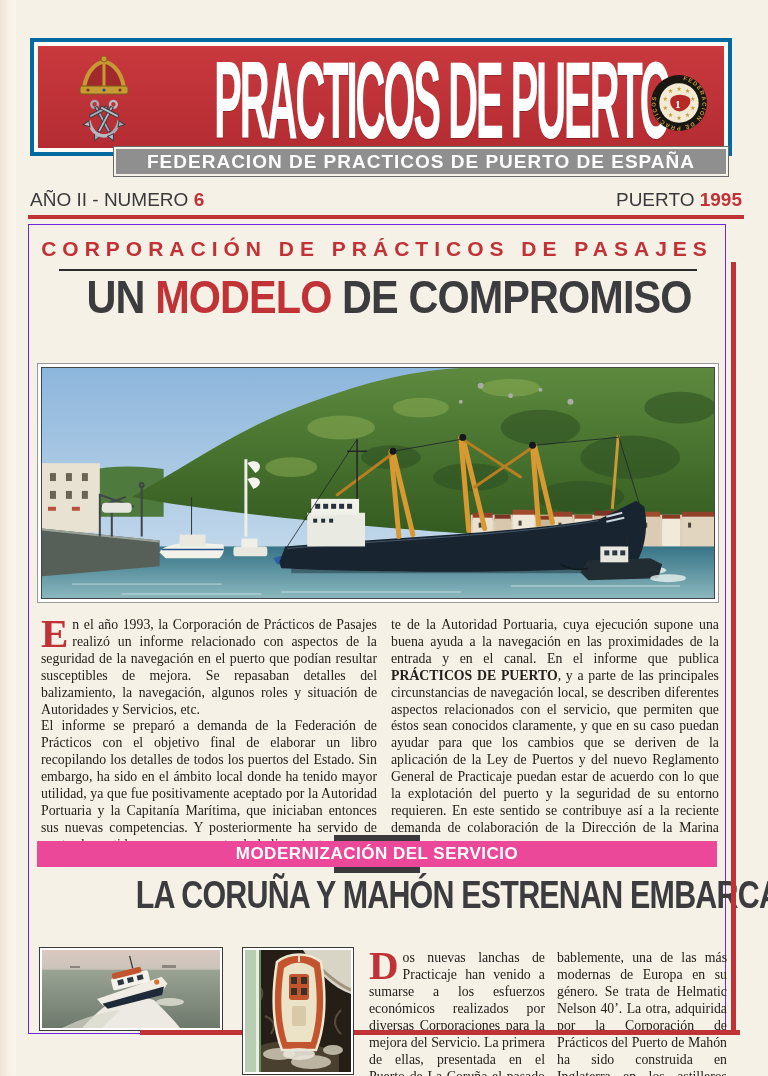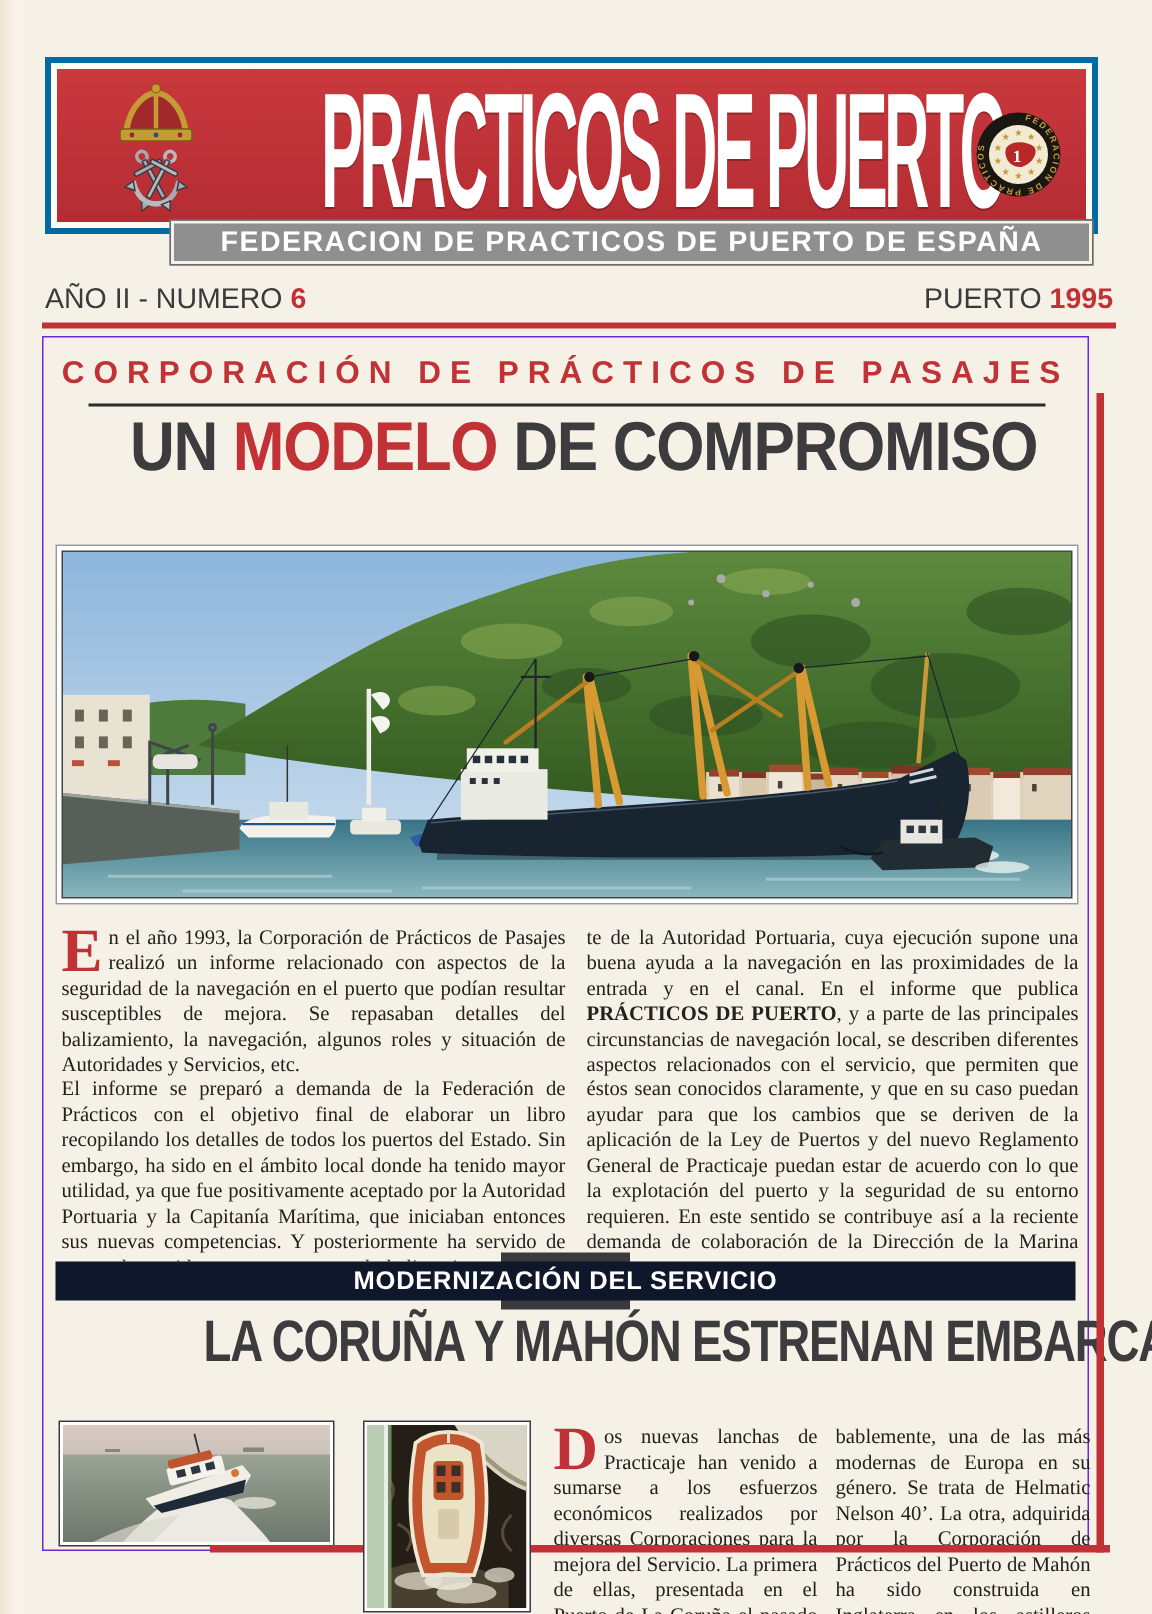--- a/index.html
+++ b/index.html
@@ -50,21 +50,21 @@
   .bodycols{position:absolute;top:392px;font-size:13.8px;line-height:16.9px;
     font-family:"Liberation Serif",serif;color:#24201c;text-align:justify;overflow:hidden;height:224px;}
   .col1{left:12px;width:336px;}
   .col2{left:362px;width:328px;}
   .dropcap{float:left;color:#c03236;font-weight:bold;font-size:41px;line-height:32px;
     padding-right:4px;font-family:"Liberation Serif",serif;}
   .bold-inline{font-weight:bold;}
   
   .banner-black{position:absolute;left:50%;top:610px;width:86px;height:38px;
     transform:translateX(-50%);background:#3a3a3c;}
-  .banner-red{position:absolute;left:8px;right:8px;top:616px;height:26px;background:#0f172a;
+  .banner-red{position:absolute;left:8px;right:8px;top:616px;height:26px;background:#ec4899;
     text-align:center;color:#ffffff;font-weight:bold;font-size:17px;line-height:26px;letter-spacing:0.5px;}
   .headline2{position:absolute;left:0;top:648px;width:100%;text-align:center;
     font-weight:bold;font-size:39px;color:#3c3c3e;letter-spacing:-1px;}
   .headline2 .squeeze{display:inline-block;transform:scaleX(0.78);transform-origin:center;white-space:nowrap;}
   .photo-sm{position:absolute;background:#fff;border:1px solid #3a3a3a;padding:2px;box-sizing:border-box;}
   .photo-1{left:10px;top:722px;width:184px;height:84px;}
   .photo-1 svg{display:block;width:178px;height:78px;}
   .photo-2{left:213px;top:722px;width:112px;height:128px;z-index:6;}
   .photo-2 svg{display:block;width:106px;height:122px;}
   .botcols{position:absolute;top:724px;font-size:13.8px;line-height:17px;

